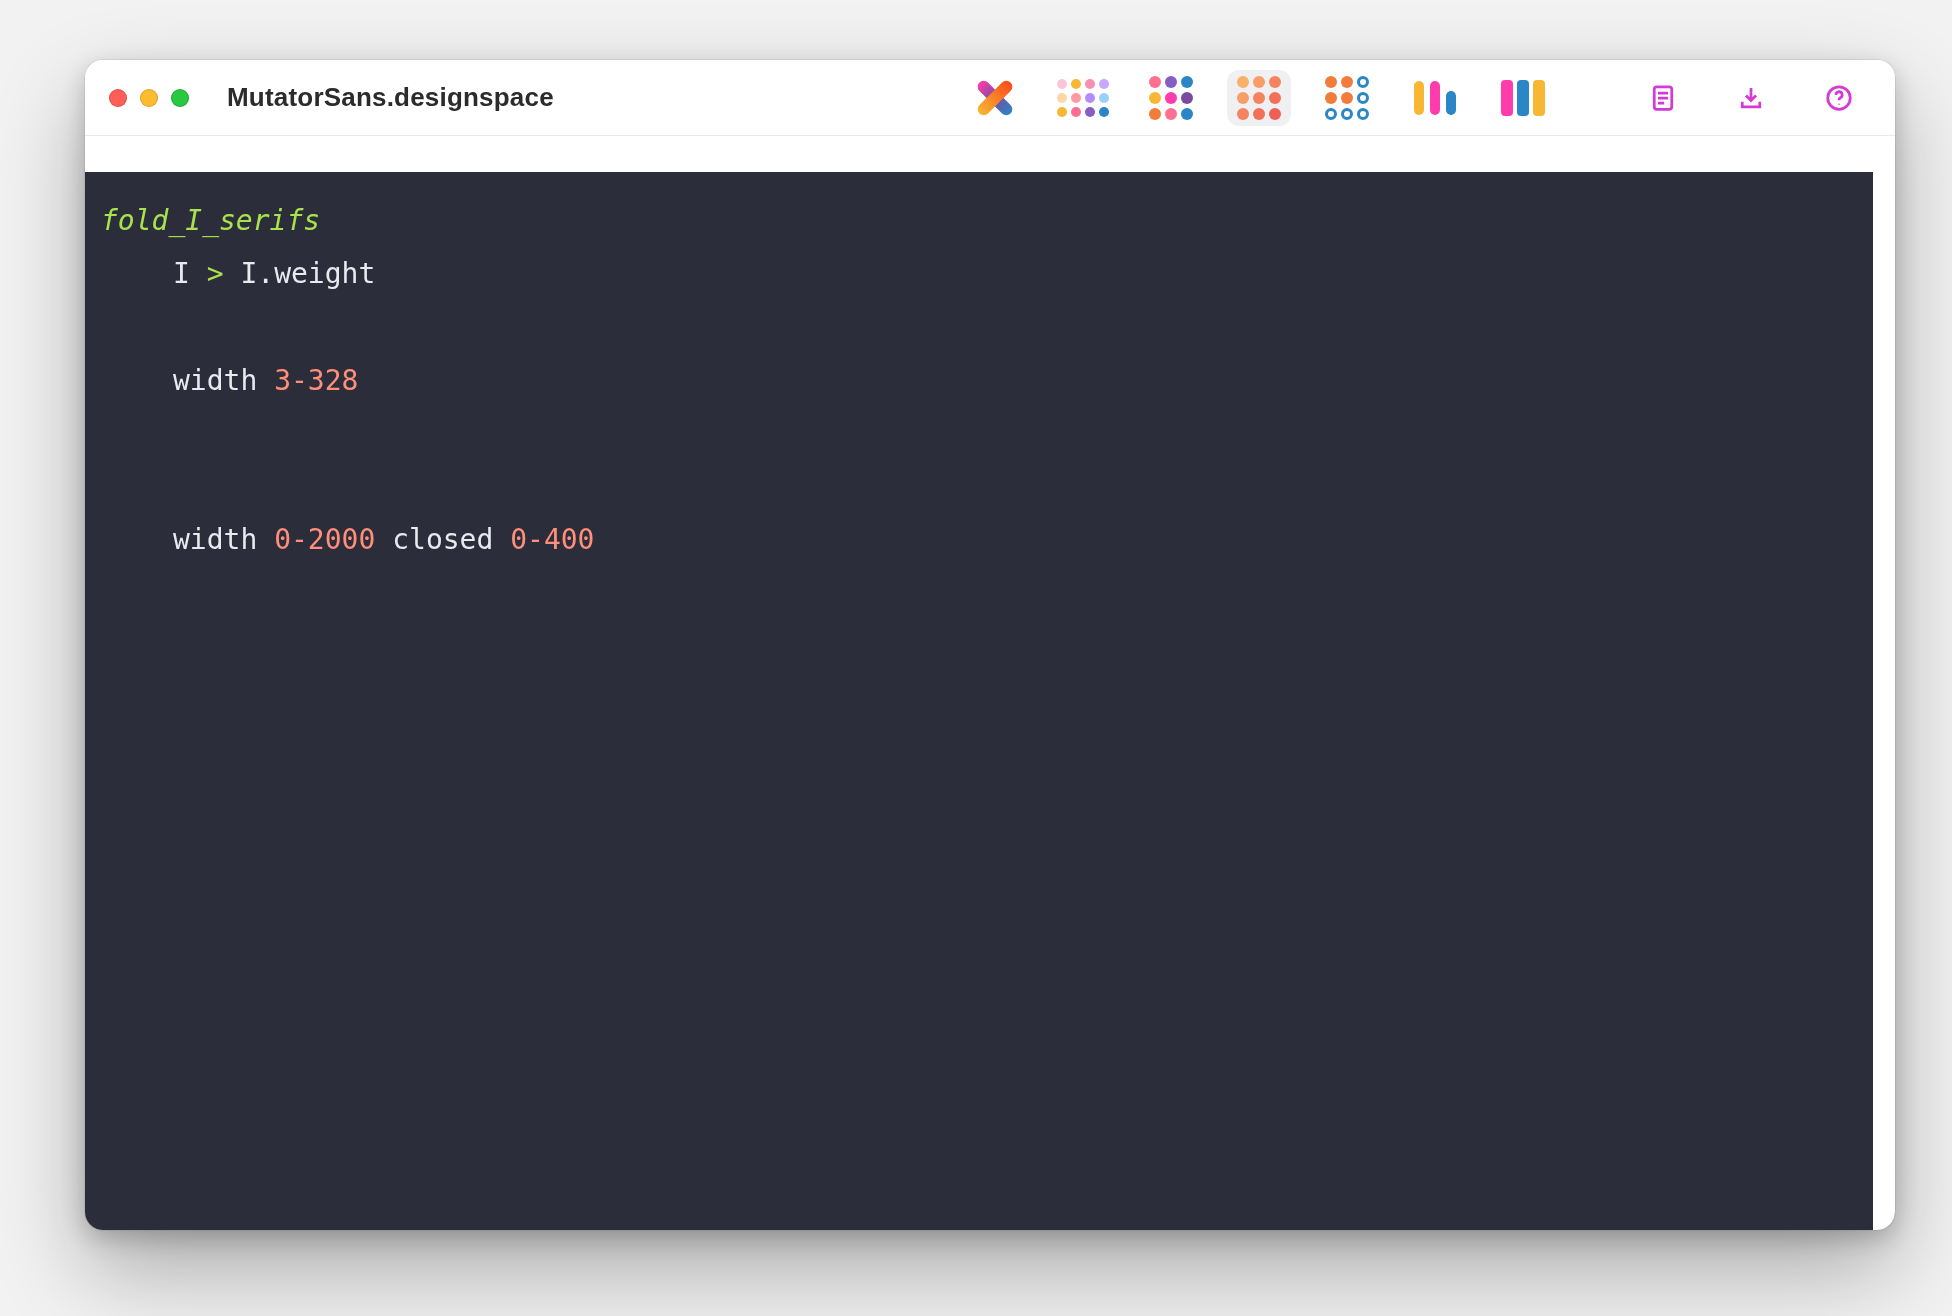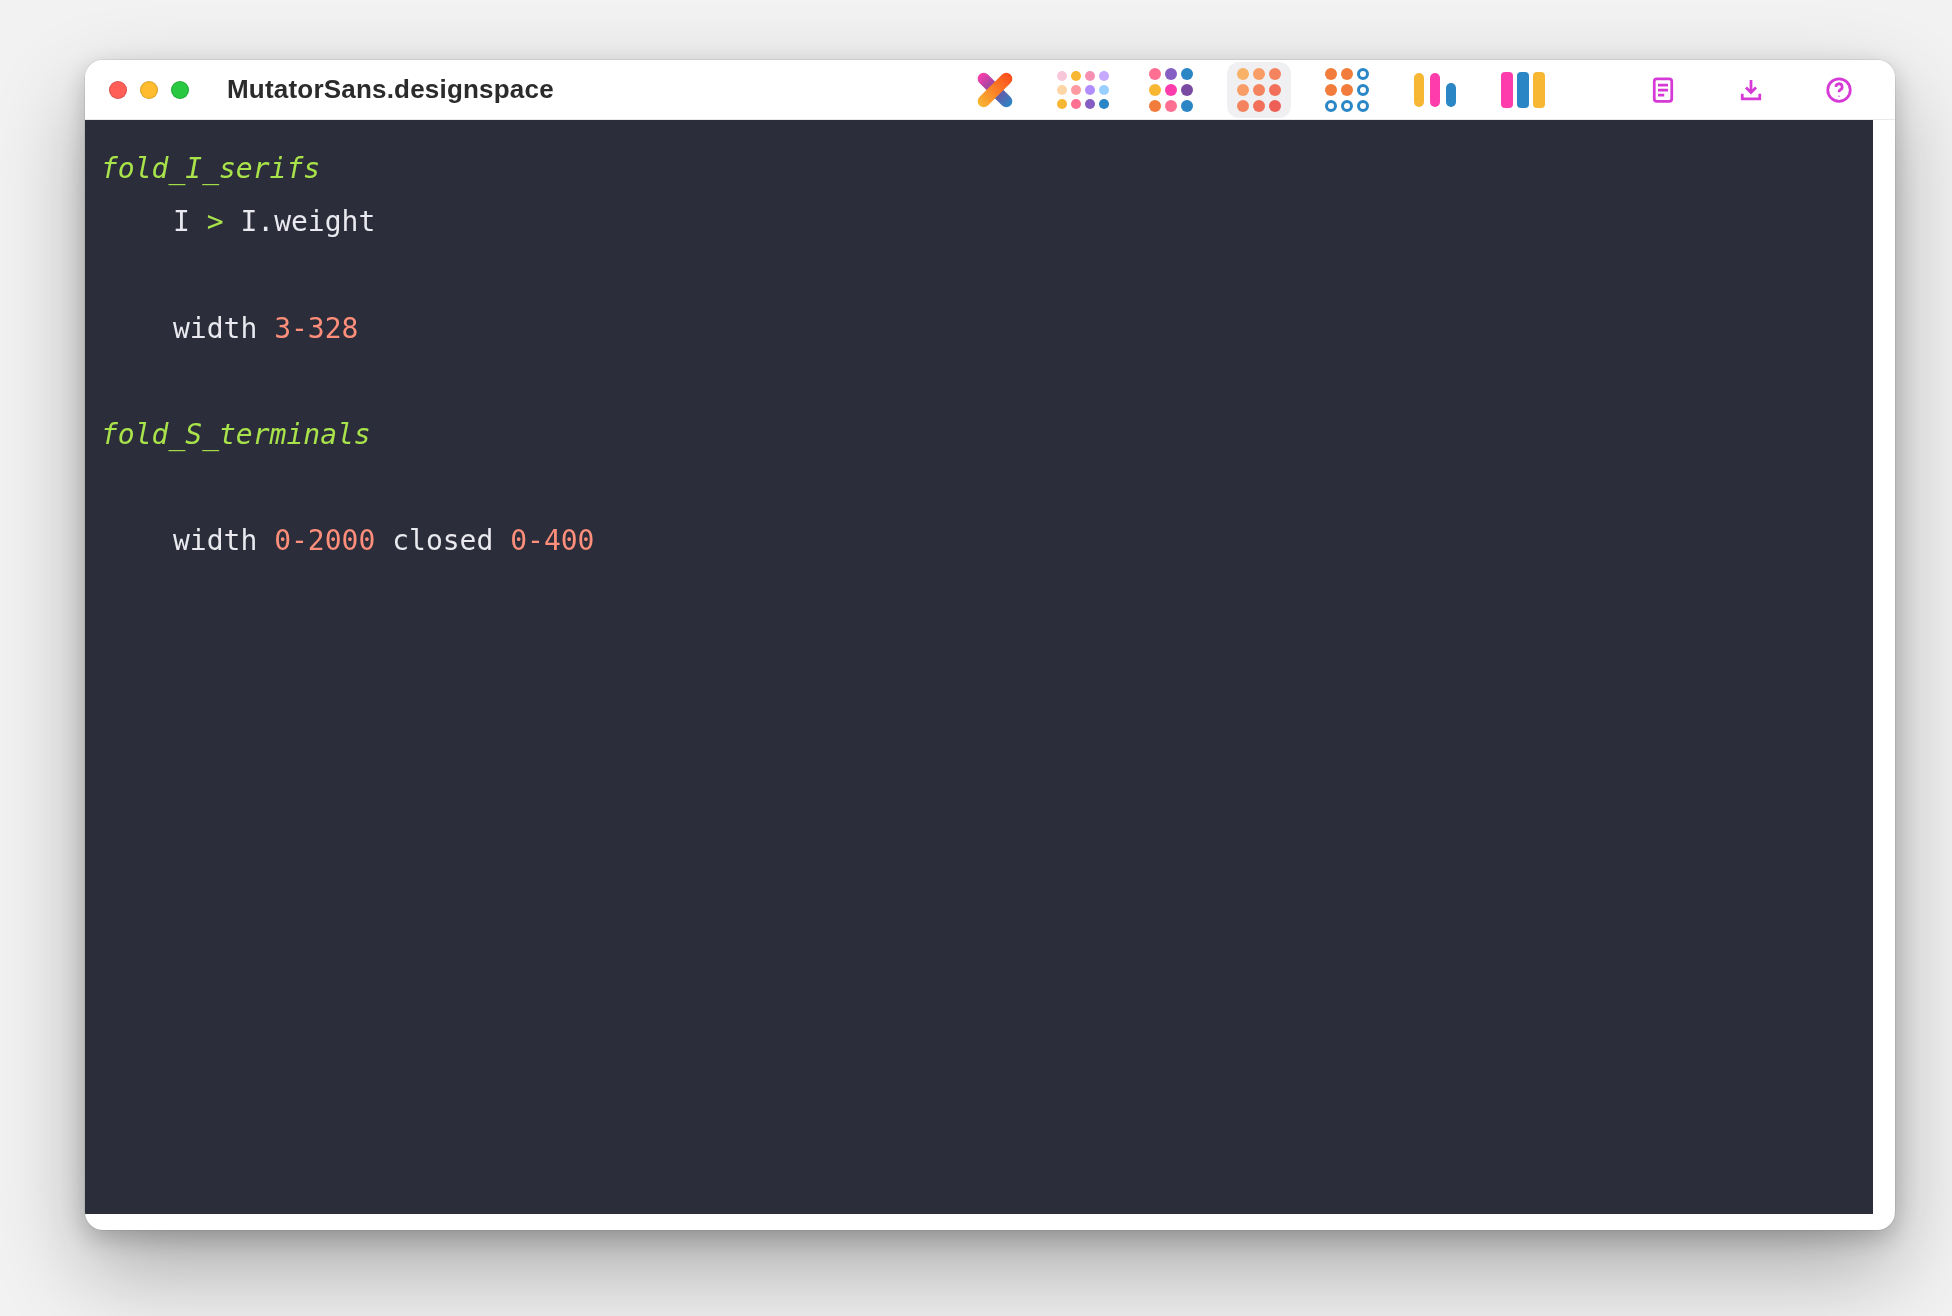--- a/index.html
+++ b/index.html
@@ -22,21 +22,21 @@
     height: 1170px;
     background: #fff;
     border-radius: 18px;
     overflow: hidden;
     box-shadow:
       0 40px 90px rgba(0,0,0,0.30),
       0 8px 24px rgba(0,0,0,0.20),
       0 0 0 1px rgba(0,0,0,0.06);
   }
   .titlebar {
-    height: 60px;
+    height: 76px;
     background: #fff;
     display: flex;
     align-items: center;
     padding: 0 24px 0 24px;
     border-bottom: 1px solid #e9e9ee;
     gap: 12px;
   }
   .traffic {
     display: flex;
     gap: 13px;
@@ -88,20 +88,21 @@
   .grid3x4 span { width: 10px; height: 10px; border-radius: 50%; }
 
   .content {
     background: #2b2d3a;
     height: calc(100% - 76px);
     padding: 22px 0 0 0;
     font-family: ui-monospace, "SF Mono", Menlo, Consolas, monospace;
     font-size: 28px;
     line-height: 1.9;
     position: relative;
+    margin-top: 36px;
   }
   .scrollbar-track {
     position: absolute;
     right: 0; top: 0;
     width: 22px;
     height: 100%;
     background: #fff;
   }
   .code-pad { padding-left: 10px; }
   .rule-name {
@@ -277,21 +278,20 @@
         </div>
         <div class="blank"></div>
         <div class="indent">
           <span class="axis">width</span>
           <span> </span>
           <span class="range">3-328</span>
         </div>
 
         <div class="blank"></div>
 
-        <div class="rule-name">fold_S_terminals</div>
         <div class="blank"></div>
         <div class="indent">
           <span class="axis">width</span>
           <span> </span>
           <span class="range">0-2000</span>
           <span> </span>
           <span class="axis">closed</span>
           <span> </span>
           <span class="range">0-400</span>
         </div>

